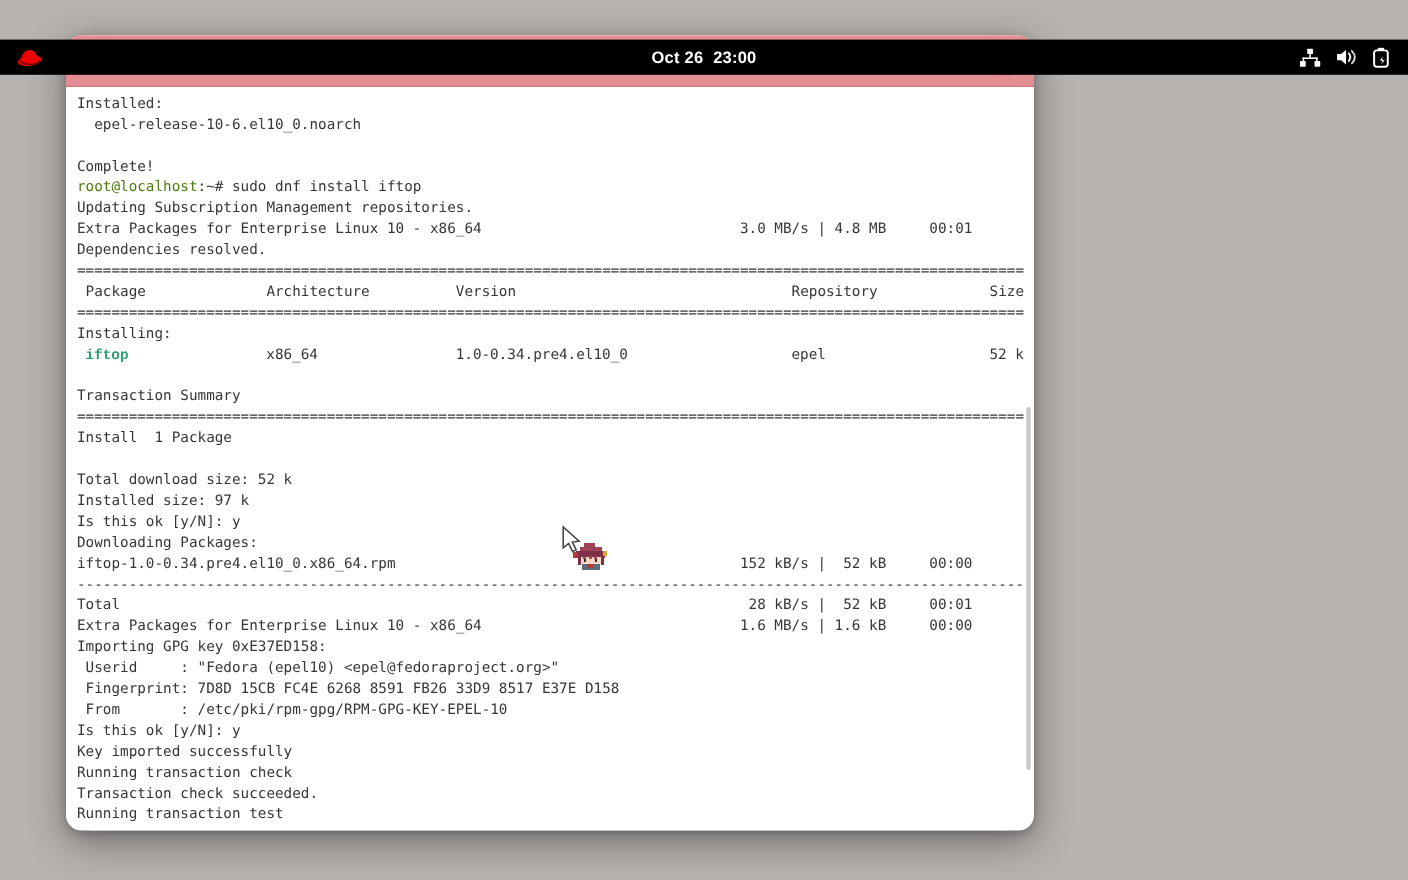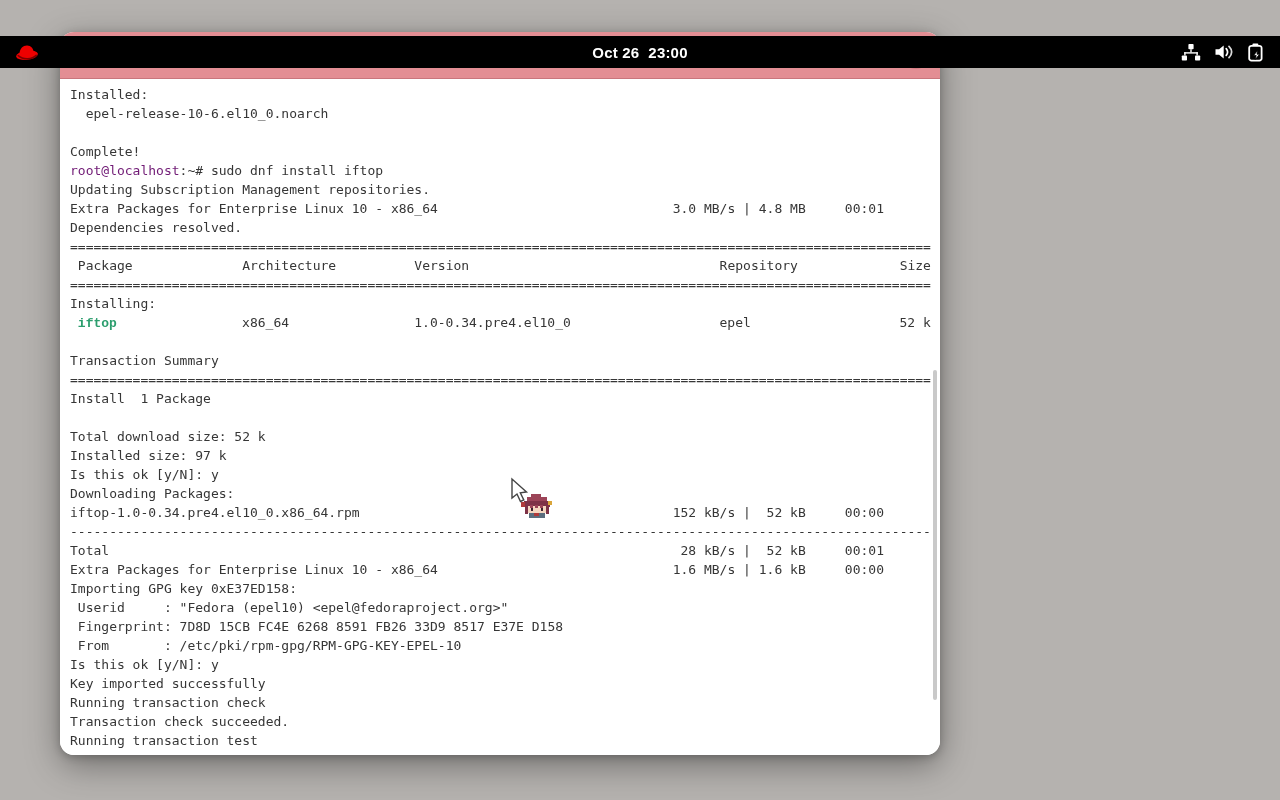--- a/index.html
+++ b/index.html
@@ -38,28 +38,28 @@
   .newtab-btn { position:absolute; left:14px; top:8px; }
   .title-block { position:absolute; left:0; right:0; top:5px; pointer-events:none; }
   .title-block .title { font-size:14px; font-weight:700; color:#27191c; line-height:18px; }
   .title-block .subtitle { font-size:11px; font-weight:700; color:rgba(39,25,28,.5); line-height:13px; }
   .hb-right { position:absolute; right:10px; top:8px; display:flex; align-items:center; gap:12px; }
   .close-btn { background:#d47b82; border-radius:50%; width:28px; height:28px; }
 
   
   .terminal {
     position:absolute; top:47px; left:0; right:0; bottom:0;
-    background:#fff; padding:6px 8px 6px 10px; cursor:text;
+    background:#fff; padding:6px 8px 6px 10px; cursor:text;border-radius:24px;
   }
   .term-pre {
     font-family:"DejaVu Sans Mono","Liberation Mono",monospace;
     font-size:13px; line-height:19px; color:#363636; white-space:pre;
   }
   .t-line { height:19px; white-space:pre; }
-  .c-green { color:#701a75; }
+  .c-green { color:#4d7c0f; }
   .c-green-bold { color:#2c9e6e; font-weight:700;font-family:Liberation Mono, monospace; }
   .scroll-thumb {
     position:absolute; right:3px; top:291px; width:4px; height:330px;
     background:#c9c9c9; border-radius:2px; cursor:pointer;
   }
 
   
   .cursor-sprite { position:absolute; left:509px; top:477px; z-index:50; pointer-events:none; }
 </style>
 </head>

